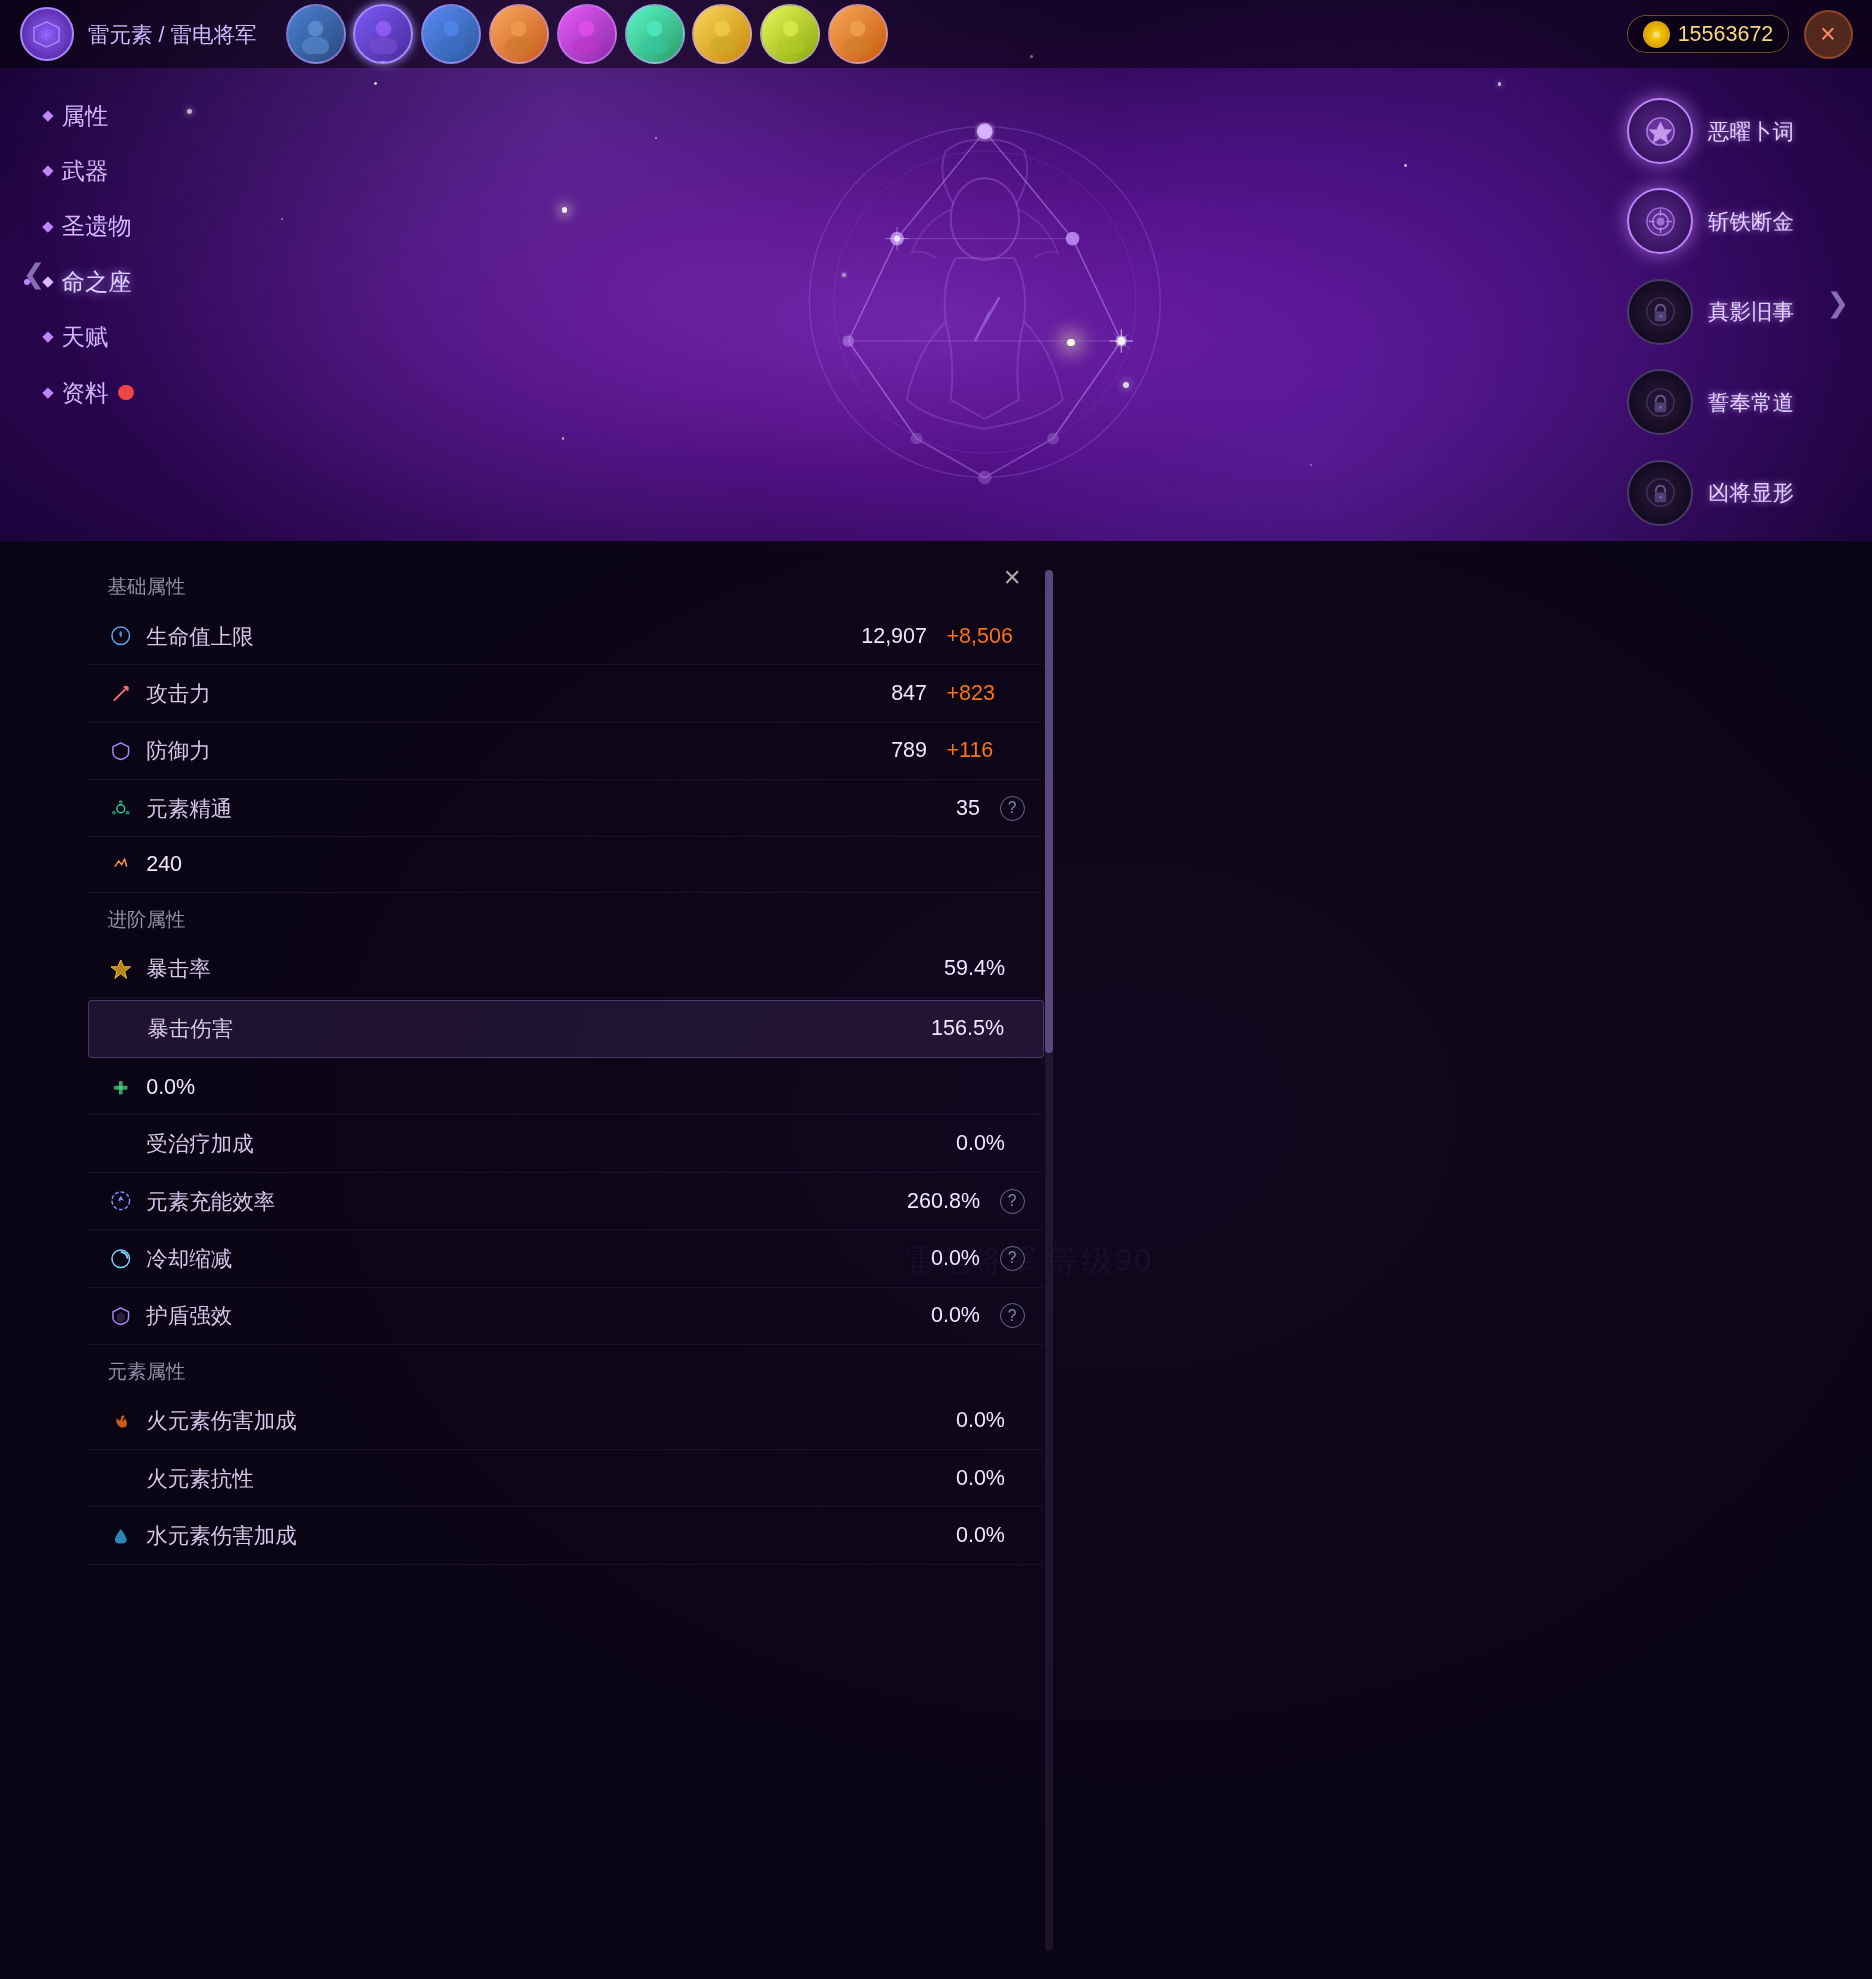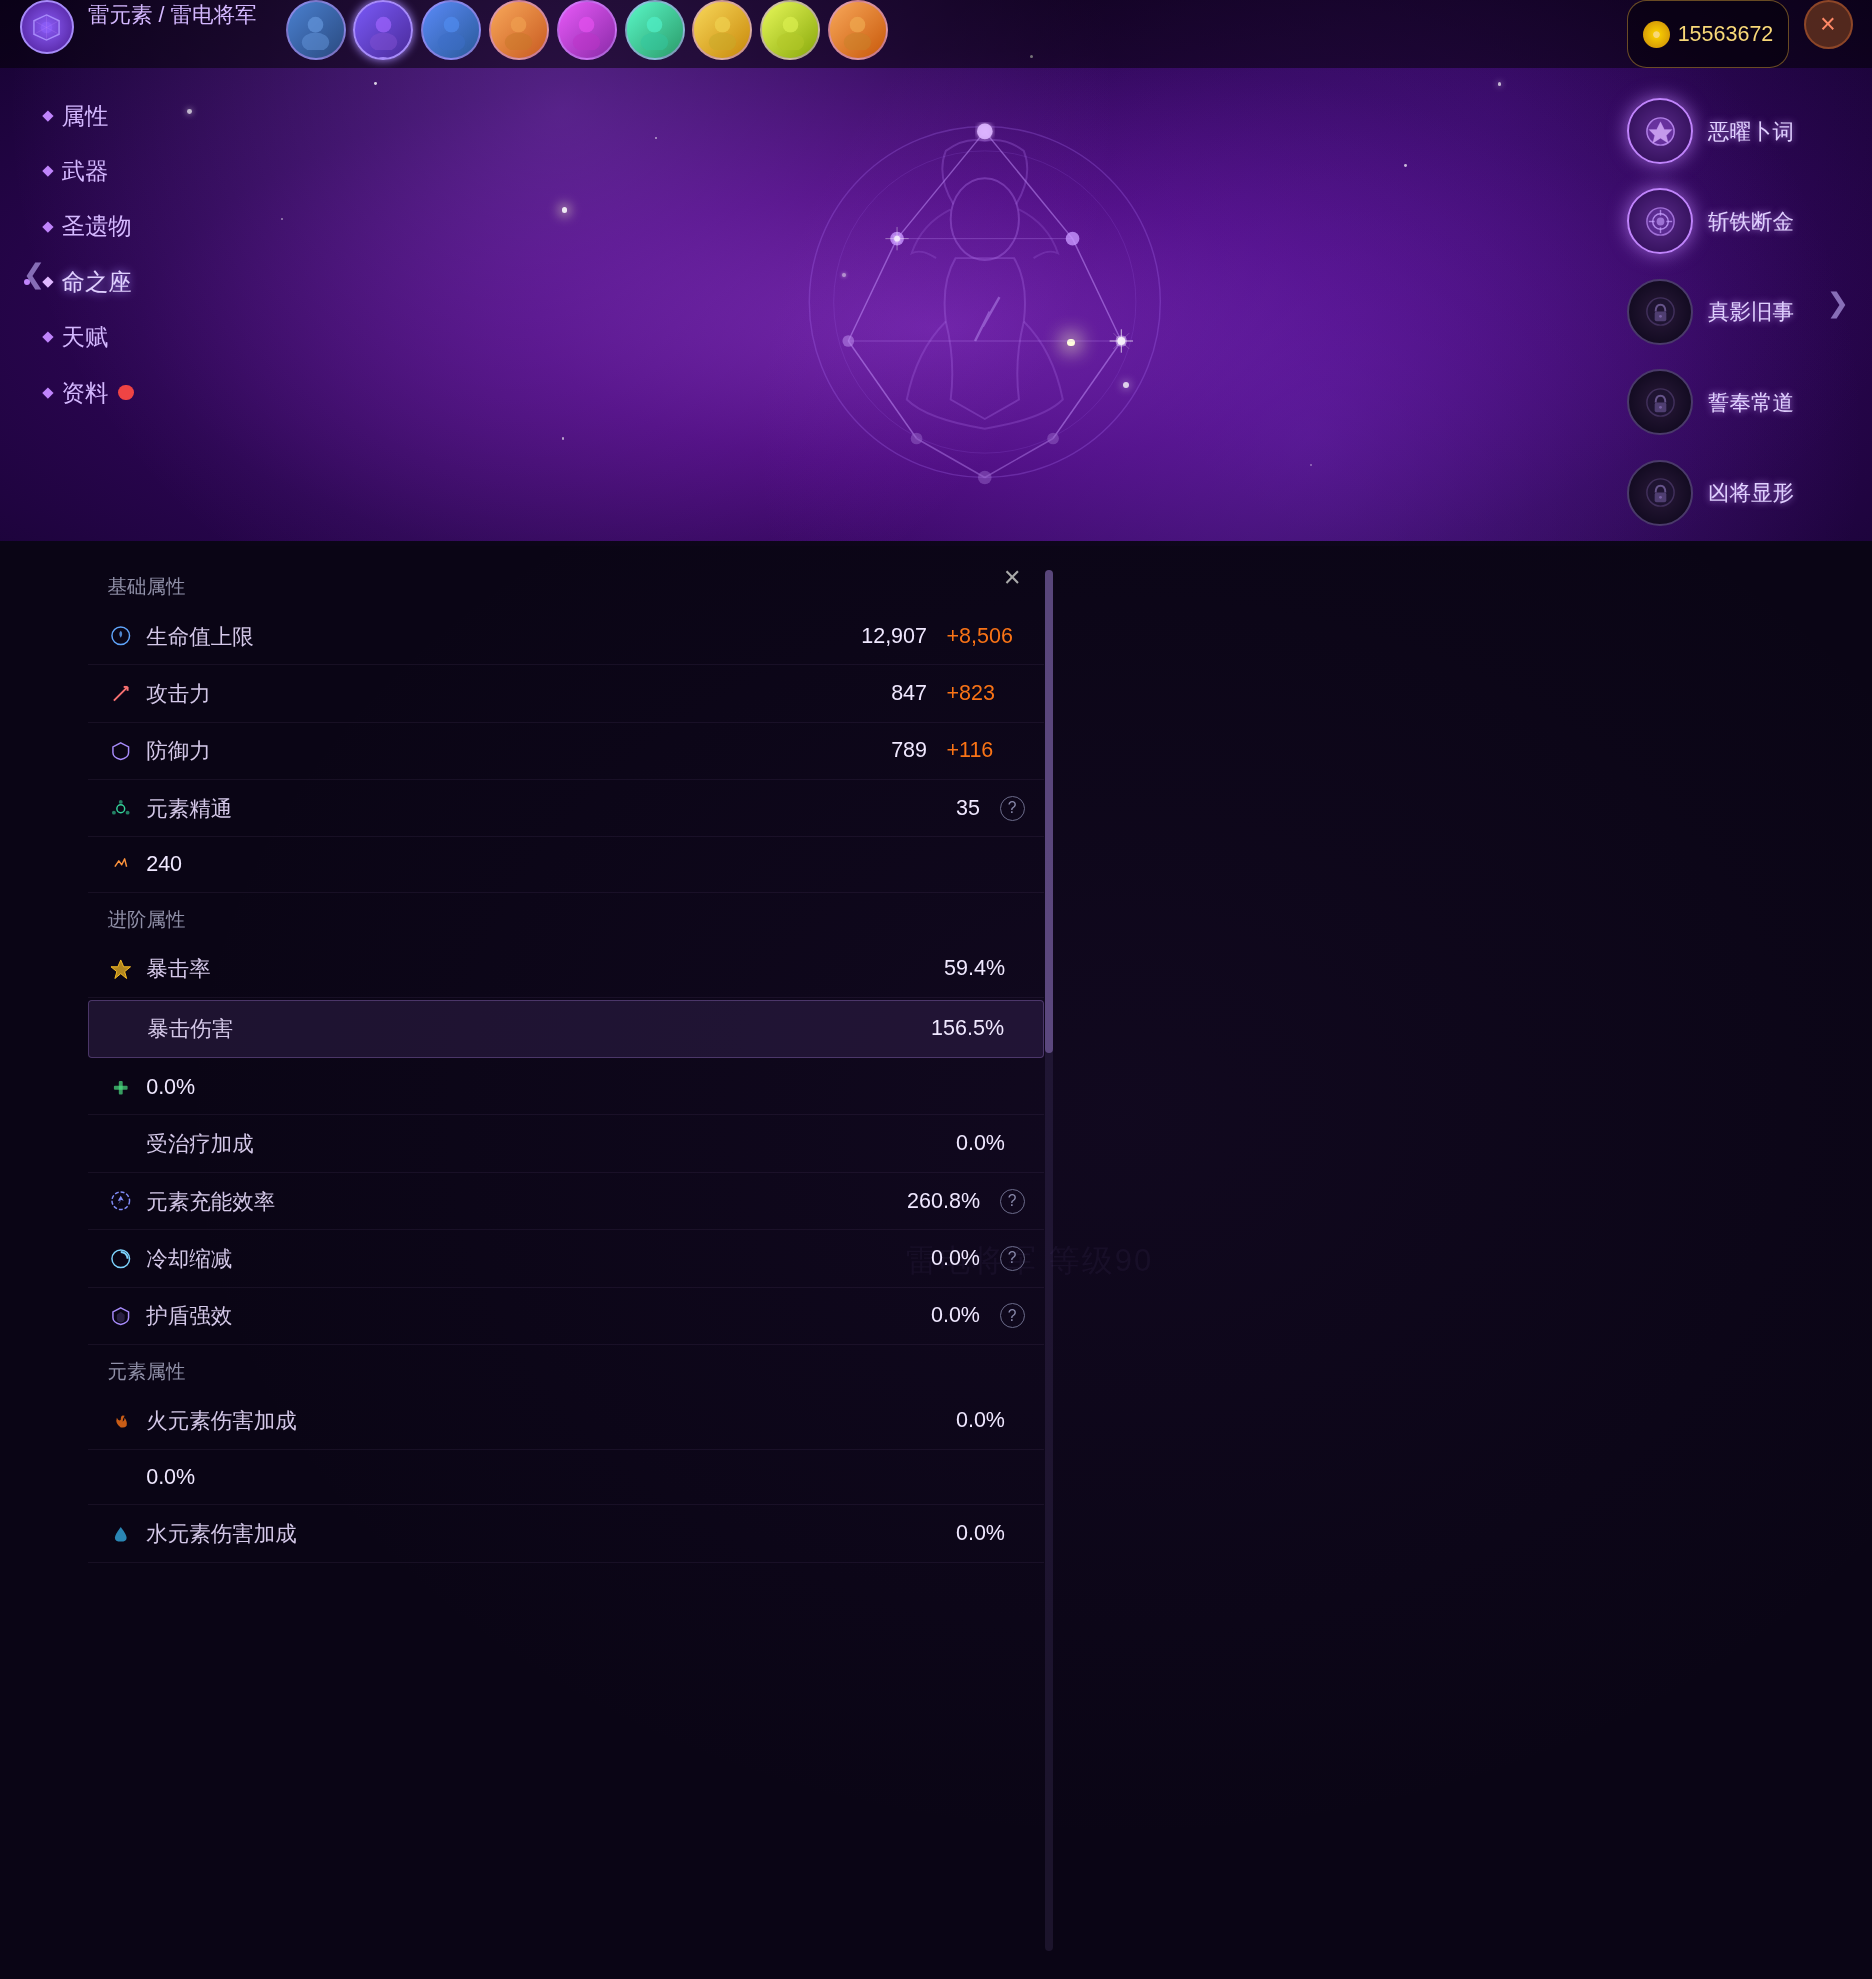--- a/index.html
+++ b/index.html
@@ -44,20 +44,21 @@
 
     
     .nav-bar {
       position: absolute;
       top: 0;
       left: 0;
       right: 0;
       height: 68px;
       background: rgba(0,0,0,0.5);
       display: flex;
+      align-items: center;
       padding: 0 19.5px;
       z-index: 10;
     }
 
     .nav-logo {
       width: 54px;
       height: 54px;
       border-radius: 50%;
       background: radial-gradient(circle, #8b5cf6, #4c1d95);
       border: 2px solid #a78bfa;
@@ -920,20 +921,21 @@
         <svg width="21.5" height="21.5" viewBox="0 0 22 22">
             <path d="M 11 18 Q 5 14 7 8 Q 9 12 11 10 Q 11 4 15 6 Q 13 9 13 12 Q 15 11 15 8 Q 18 12 17 16 Q 16 18 11 18 Z" fill="#f97316" opacity="0.8"></path>
           </svg>
       </div>
       <span class="stat-name">火元素伤害加成</span>
       <span class="stat-value">0.0%</span>
     </div>
 
     <div class="stat-row">
       <div class="stat-icon"></div>
+      <span class="stat-name">火元素抗性</span>
       <span class="stat-value">0.0%</span>
     </div>
 
     <div class="stat-row">
       <div class="stat-icon">
         <svg width="21.5" height="21.5" viewBox="0 0 22 22">
             <path d="M 11 4 Q 17 12 17 15 Q 17 19 11 19 Q 5 19 5 15 Q 5 12 11 4 Z" fill="#38bdf8" opacity="0.7"></path>
           </svg>
       </div>
       <span class="stat-name">水元素伤害加成</span>

